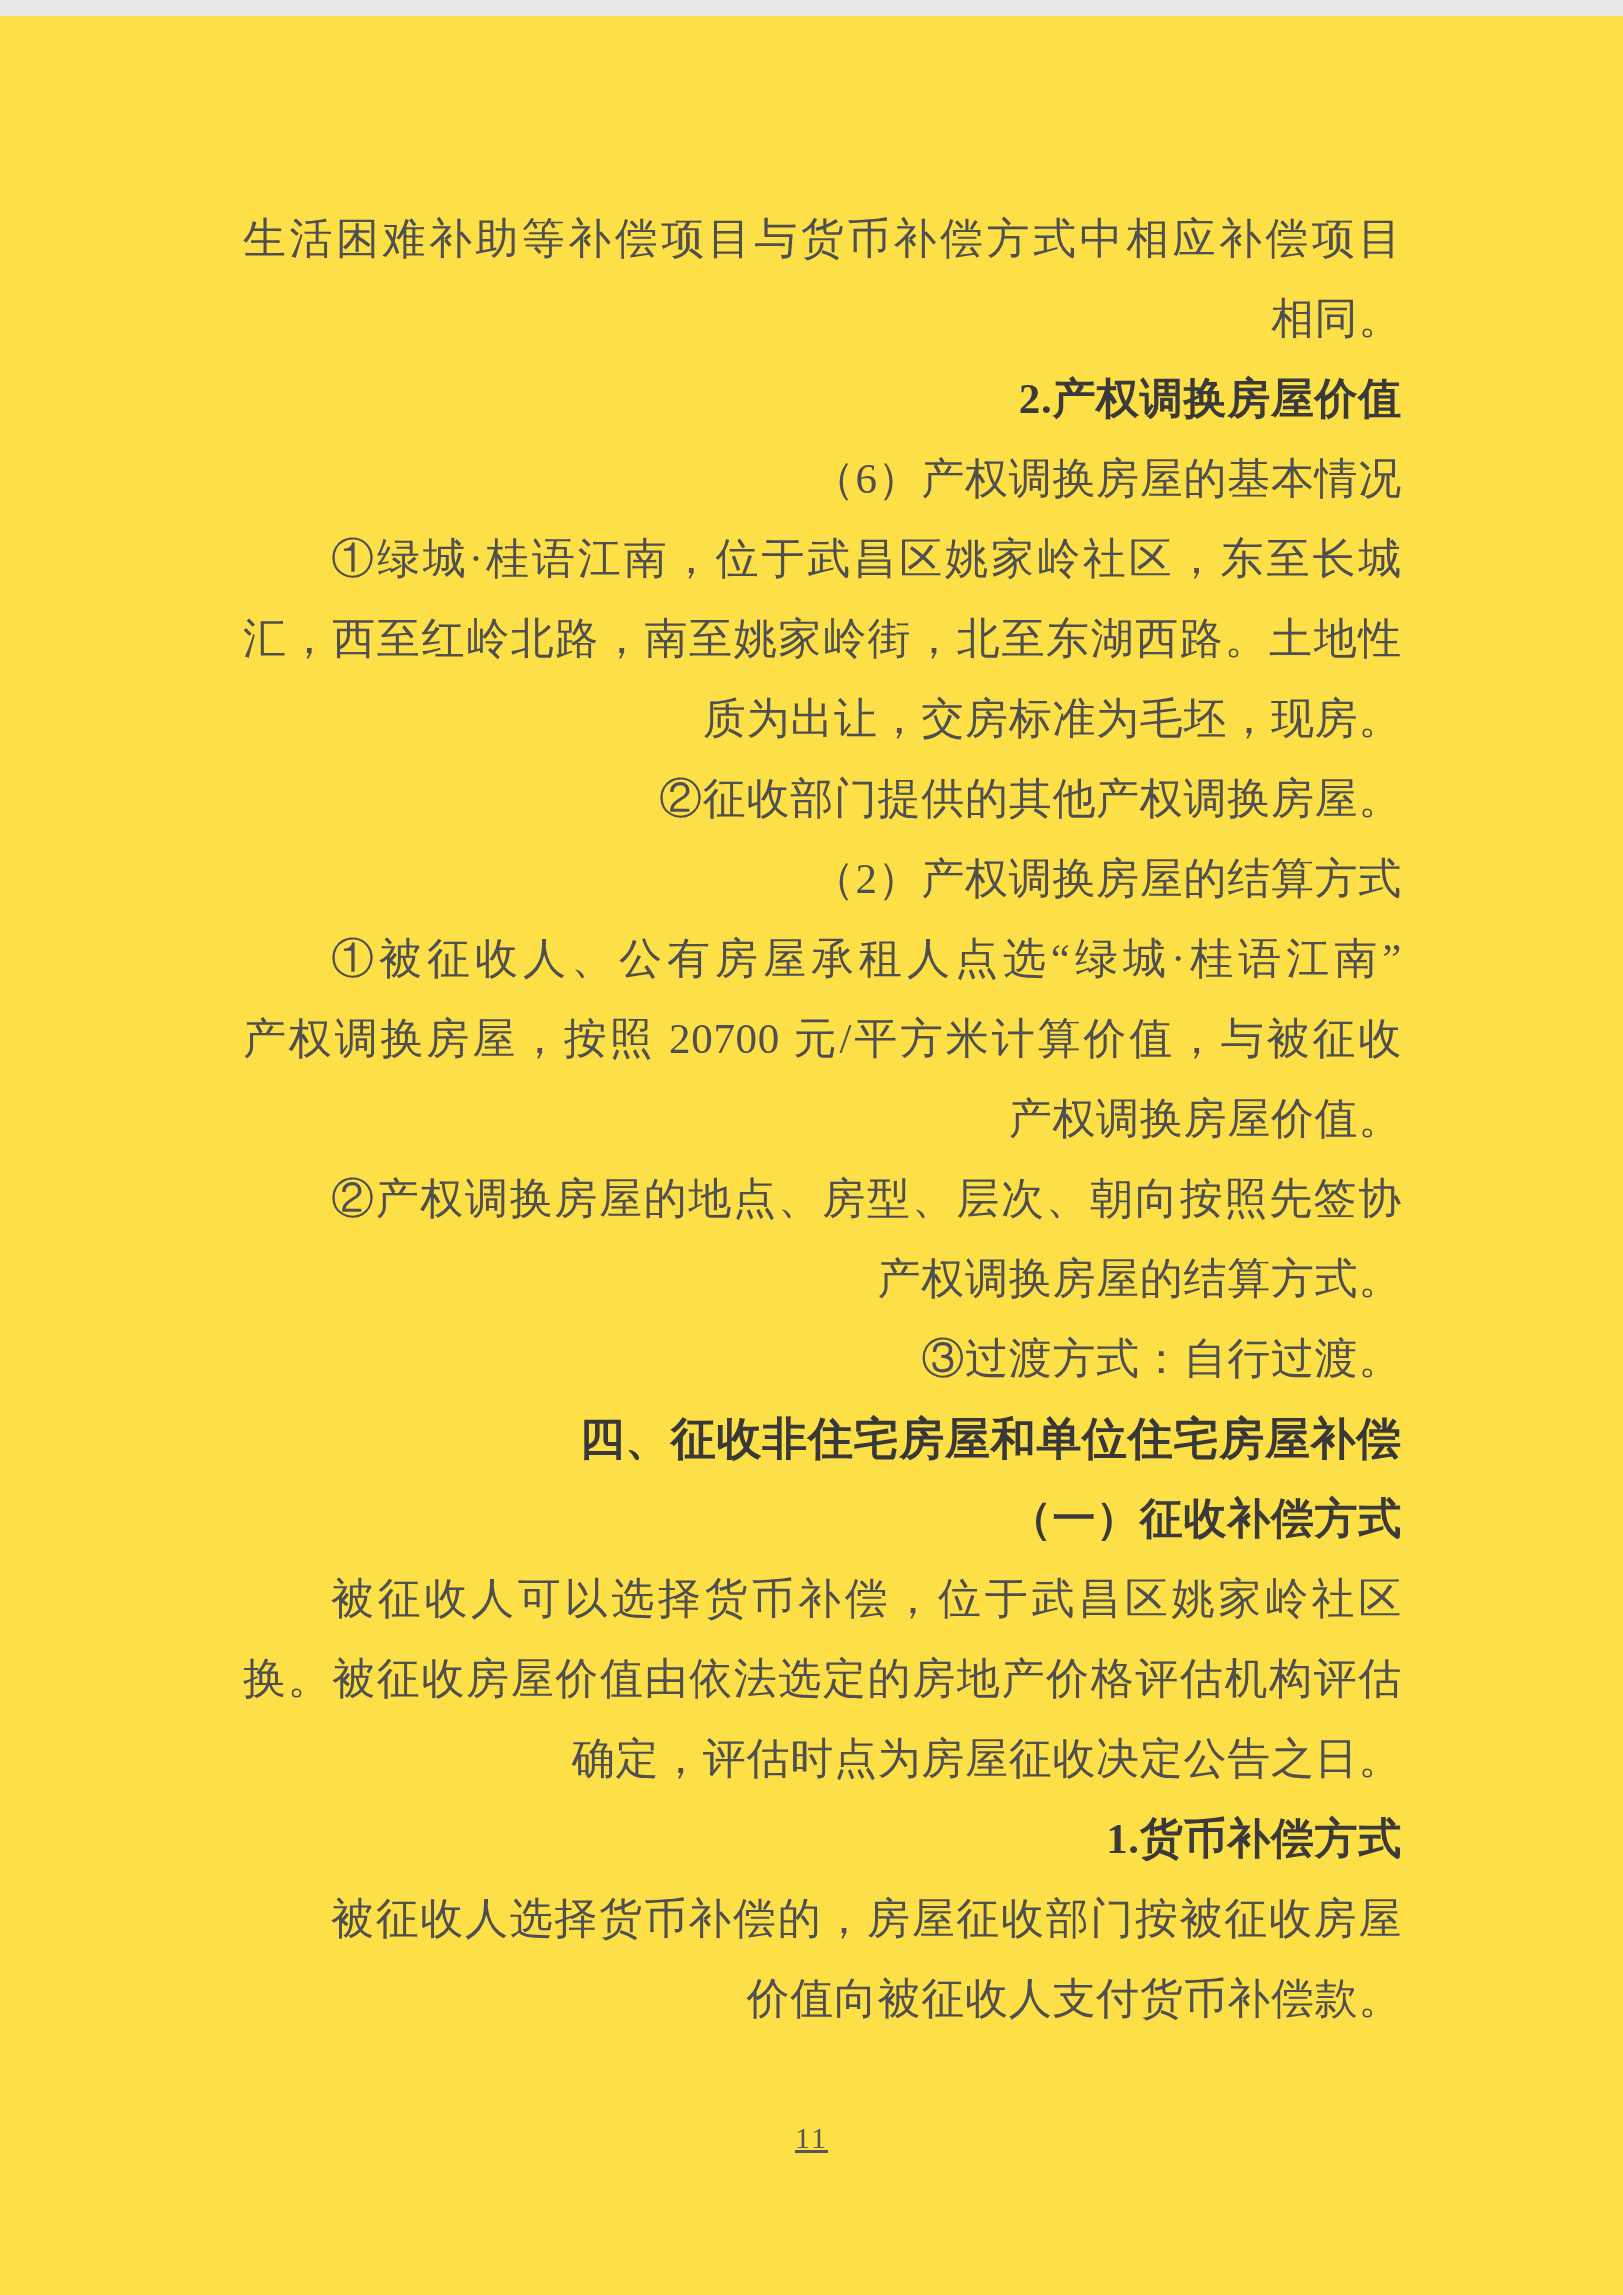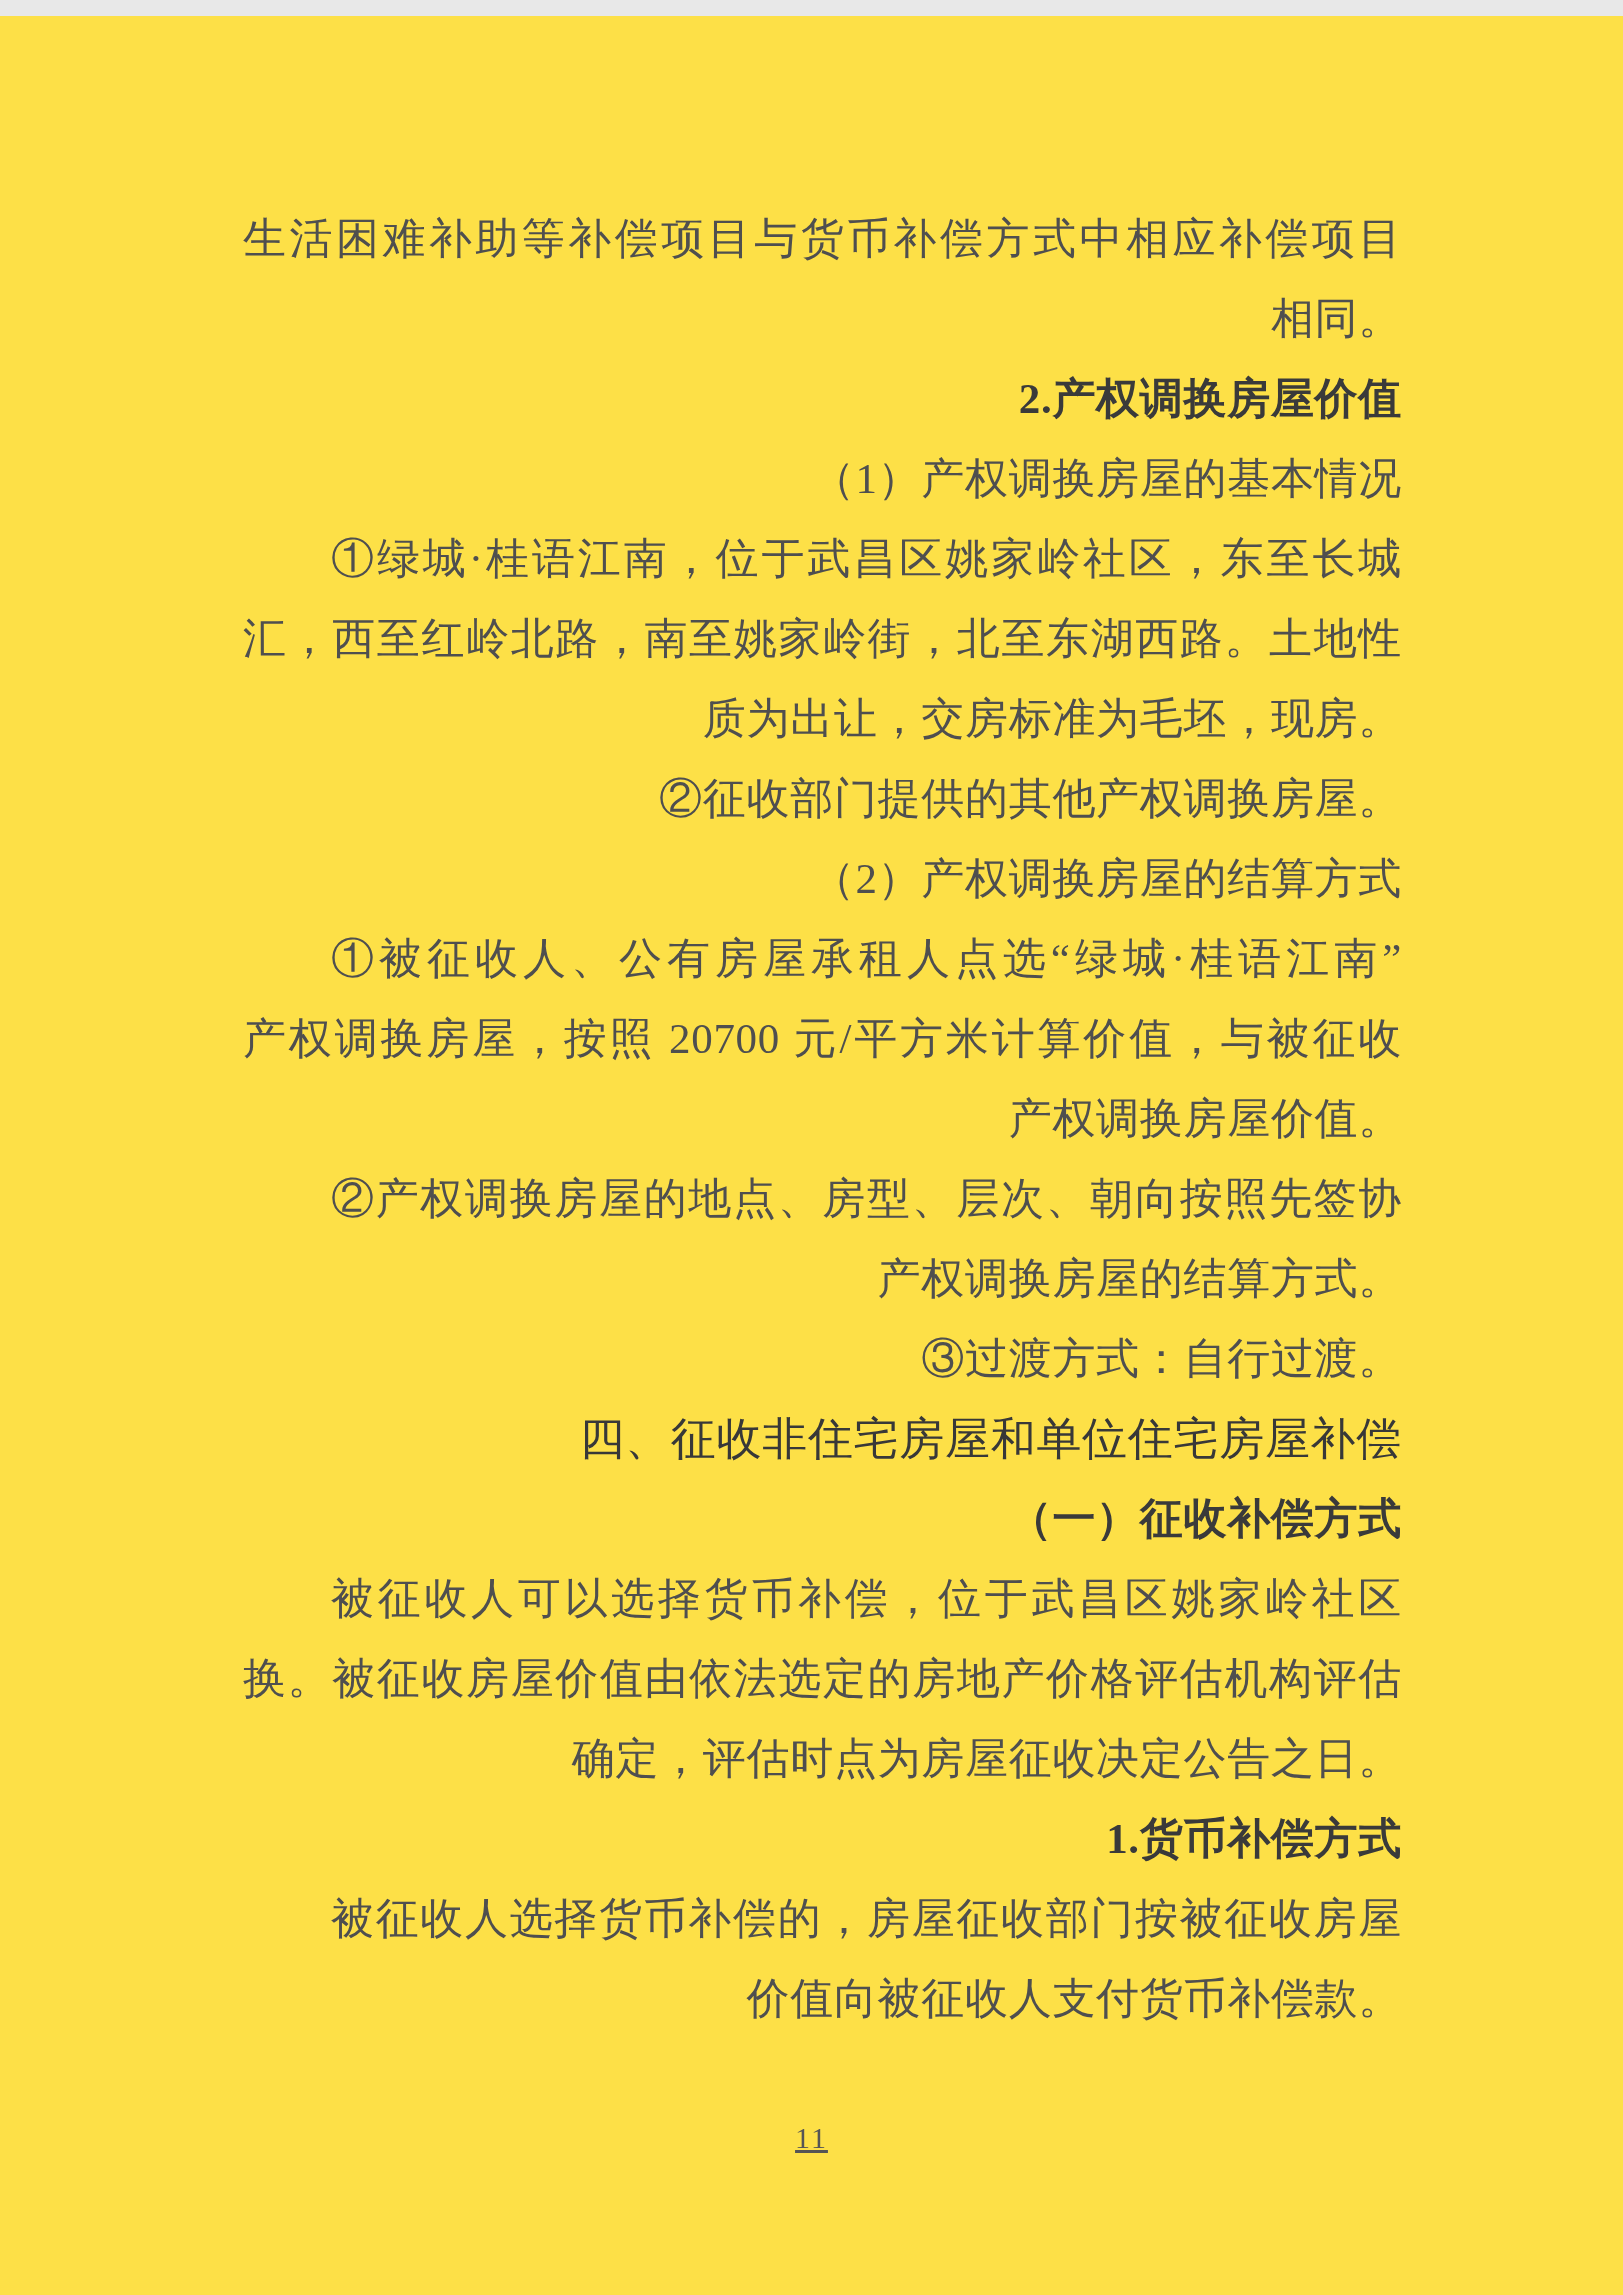--- a/index.html
+++ b/index.html
@@ -38,21 +38,21 @@
   }
   .line.indent {
     text-indent: 88px;
   }
   .para { margin: 0; }
   .style-heading-kai .line {
     font-weight: 700;
     color: #3a3a3a;
   }
   .style-heading-hei .line {
-    font-weight: 400;
+    font-weight: 700;
     font-family: "Liberation Sans", sans-serif;
     font-size: 45px;
     color: #383838;
   }
   .page-number {
     position: absolute;
     top: 2102px;
     left: 0;
     width: 100%;
     text-align: center;
@@ -69,21 +69,21 @@
 <div class="page">
   <div class="text-block">
       <div class="para style-body">
         <div class="line full">生活困难补助等补偿项目与货币补偿方式中相应补偿项目</div>
         <div class="line">相同。</div>
       </div>
       <div class="para style-heading-kai">
         <div class="line indent">2.产权调换房屋价值</div>
       </div>
       <div class="para style-body">
-        <div class="line indent">（1）产权调换房屋的基本情况</div>
+        <div class="line indent">（6）产权调换房屋的基本情况</div>
       </div>
       <div class="para style-body">
         <div class="line full indent">①绿城·桂语江南，位于武昌区姚家岭社区，东至长城</div>
         <div class="line full">汇，西至红岭北路，南至姚家岭街，北至东湖西路。土地性</div>
         <div class="line">质为出让，交房标准为毛坯，现房。</div>
       </div>
       <div class="para style-body">
         <div class="line indent">②征收部门提供的其他产权调换房屋。</div>
       </div>
       <div class="para style-body">

